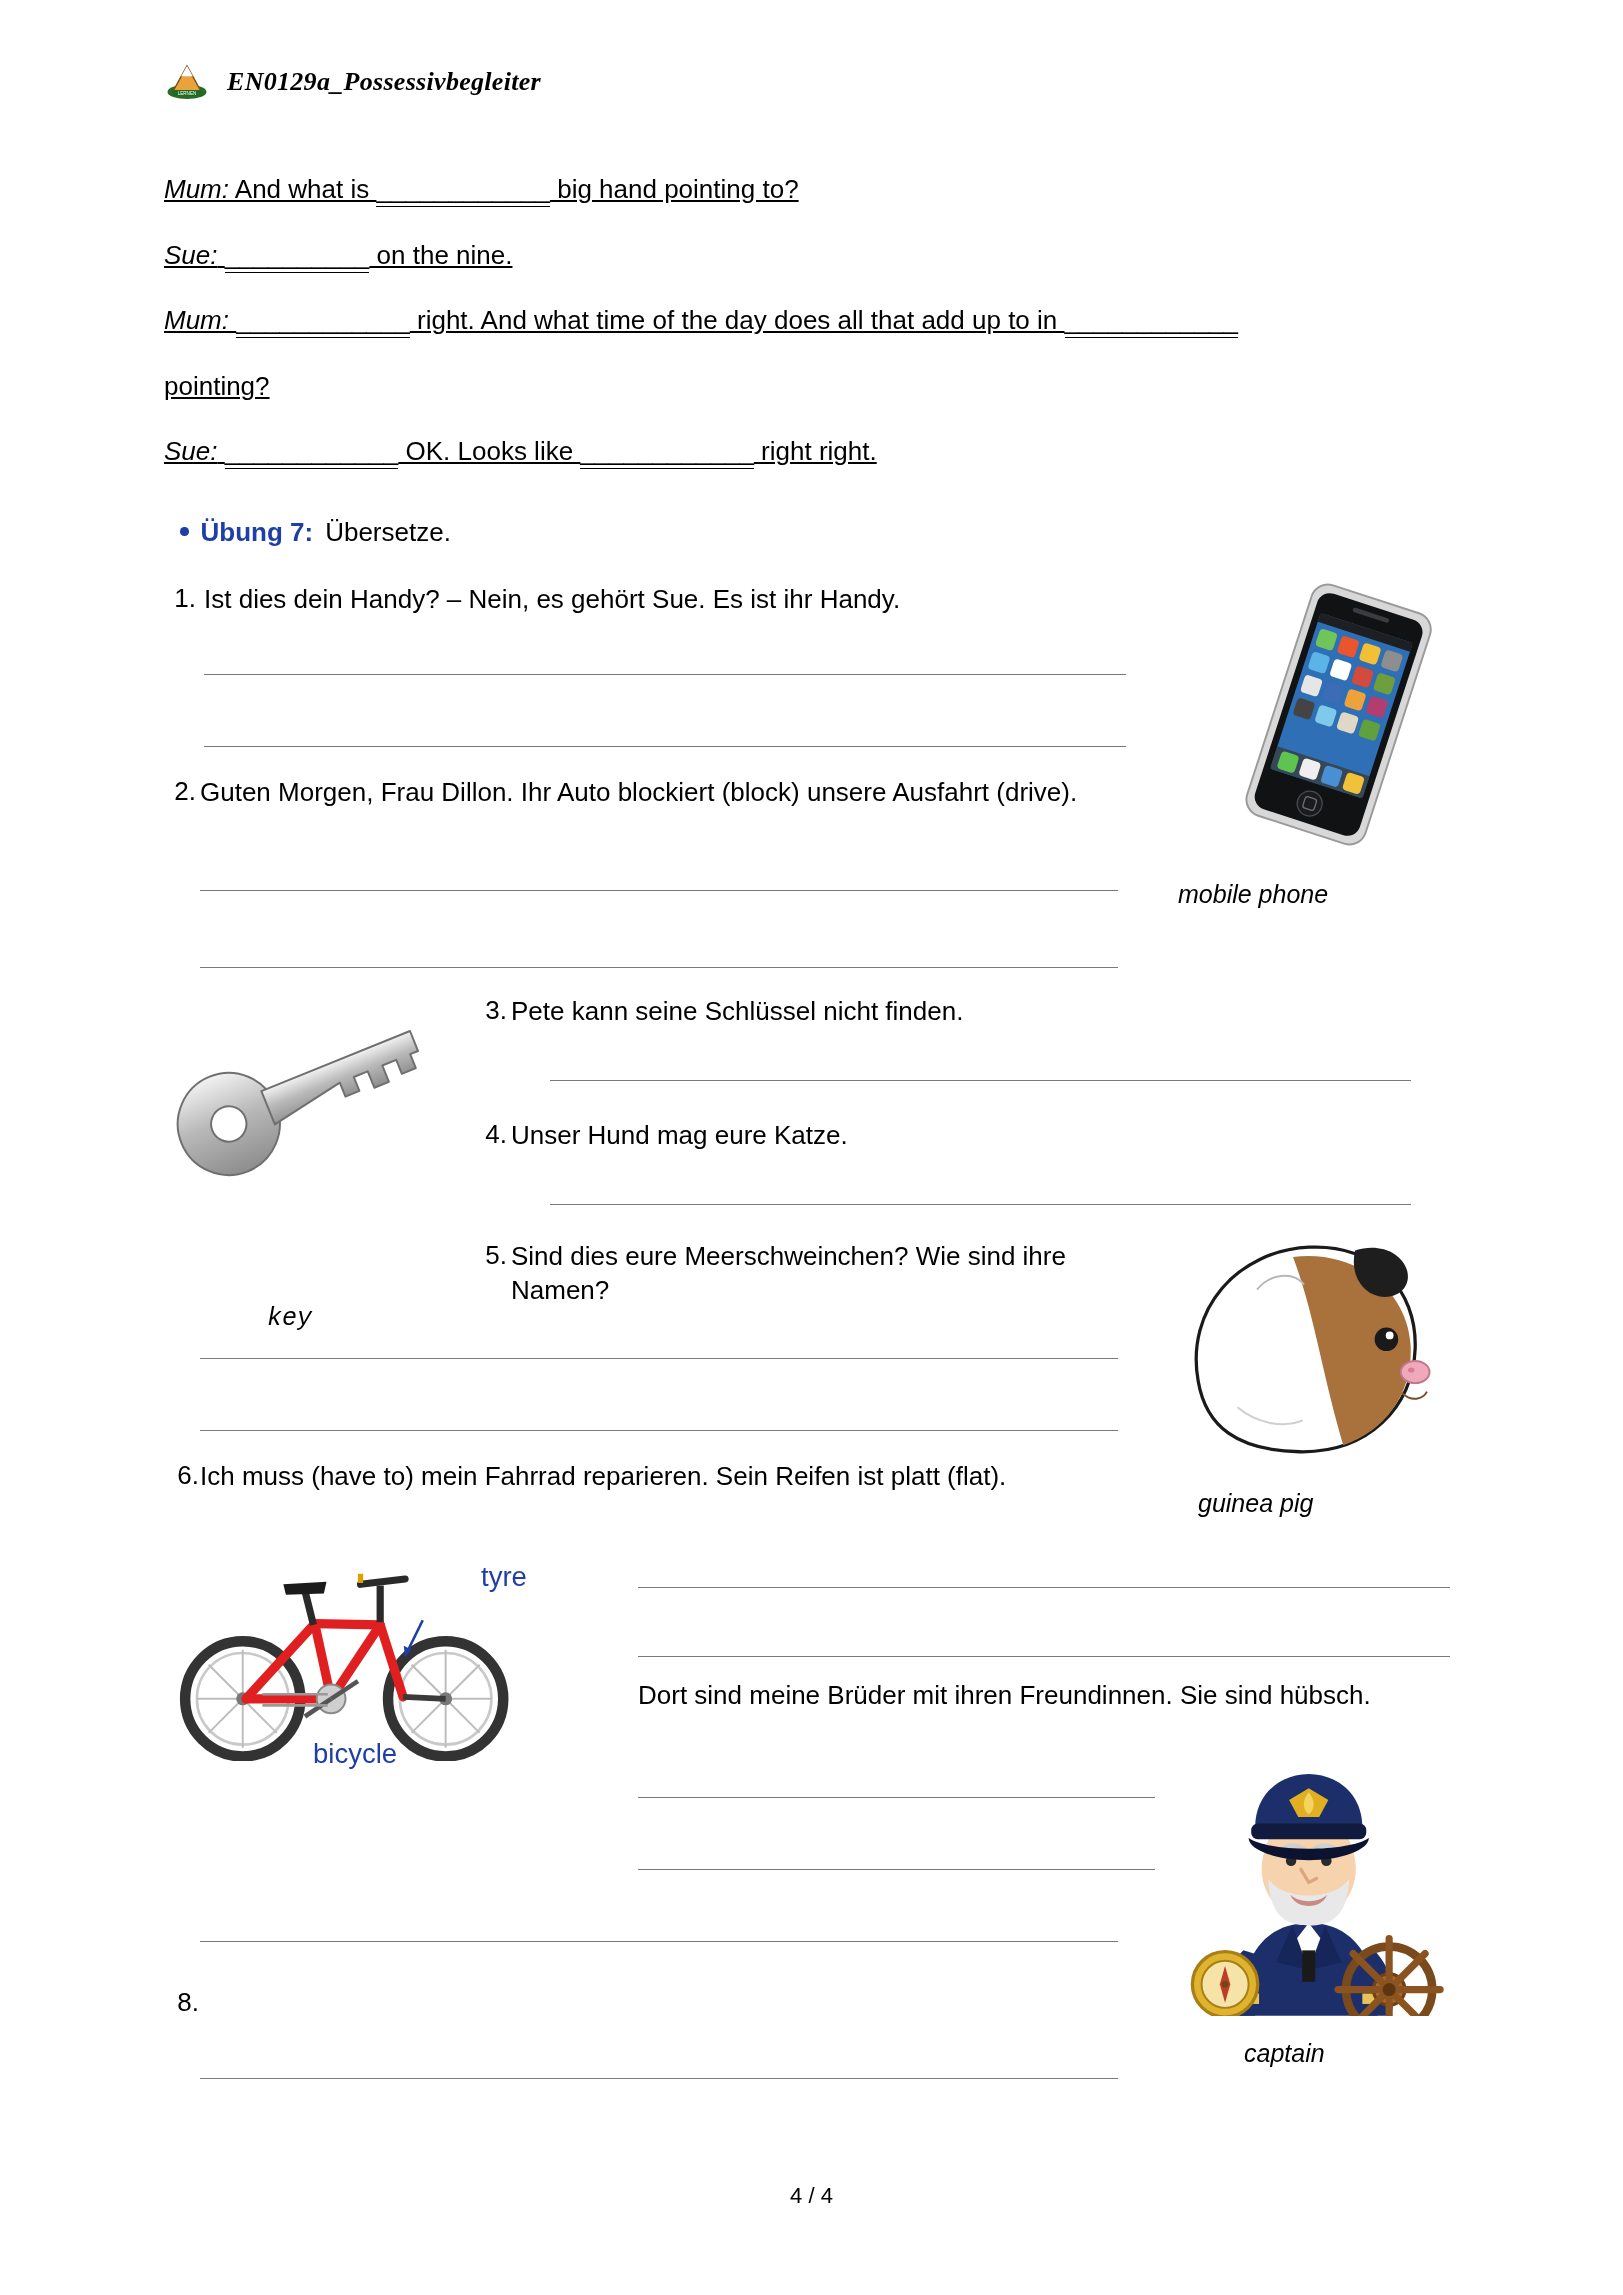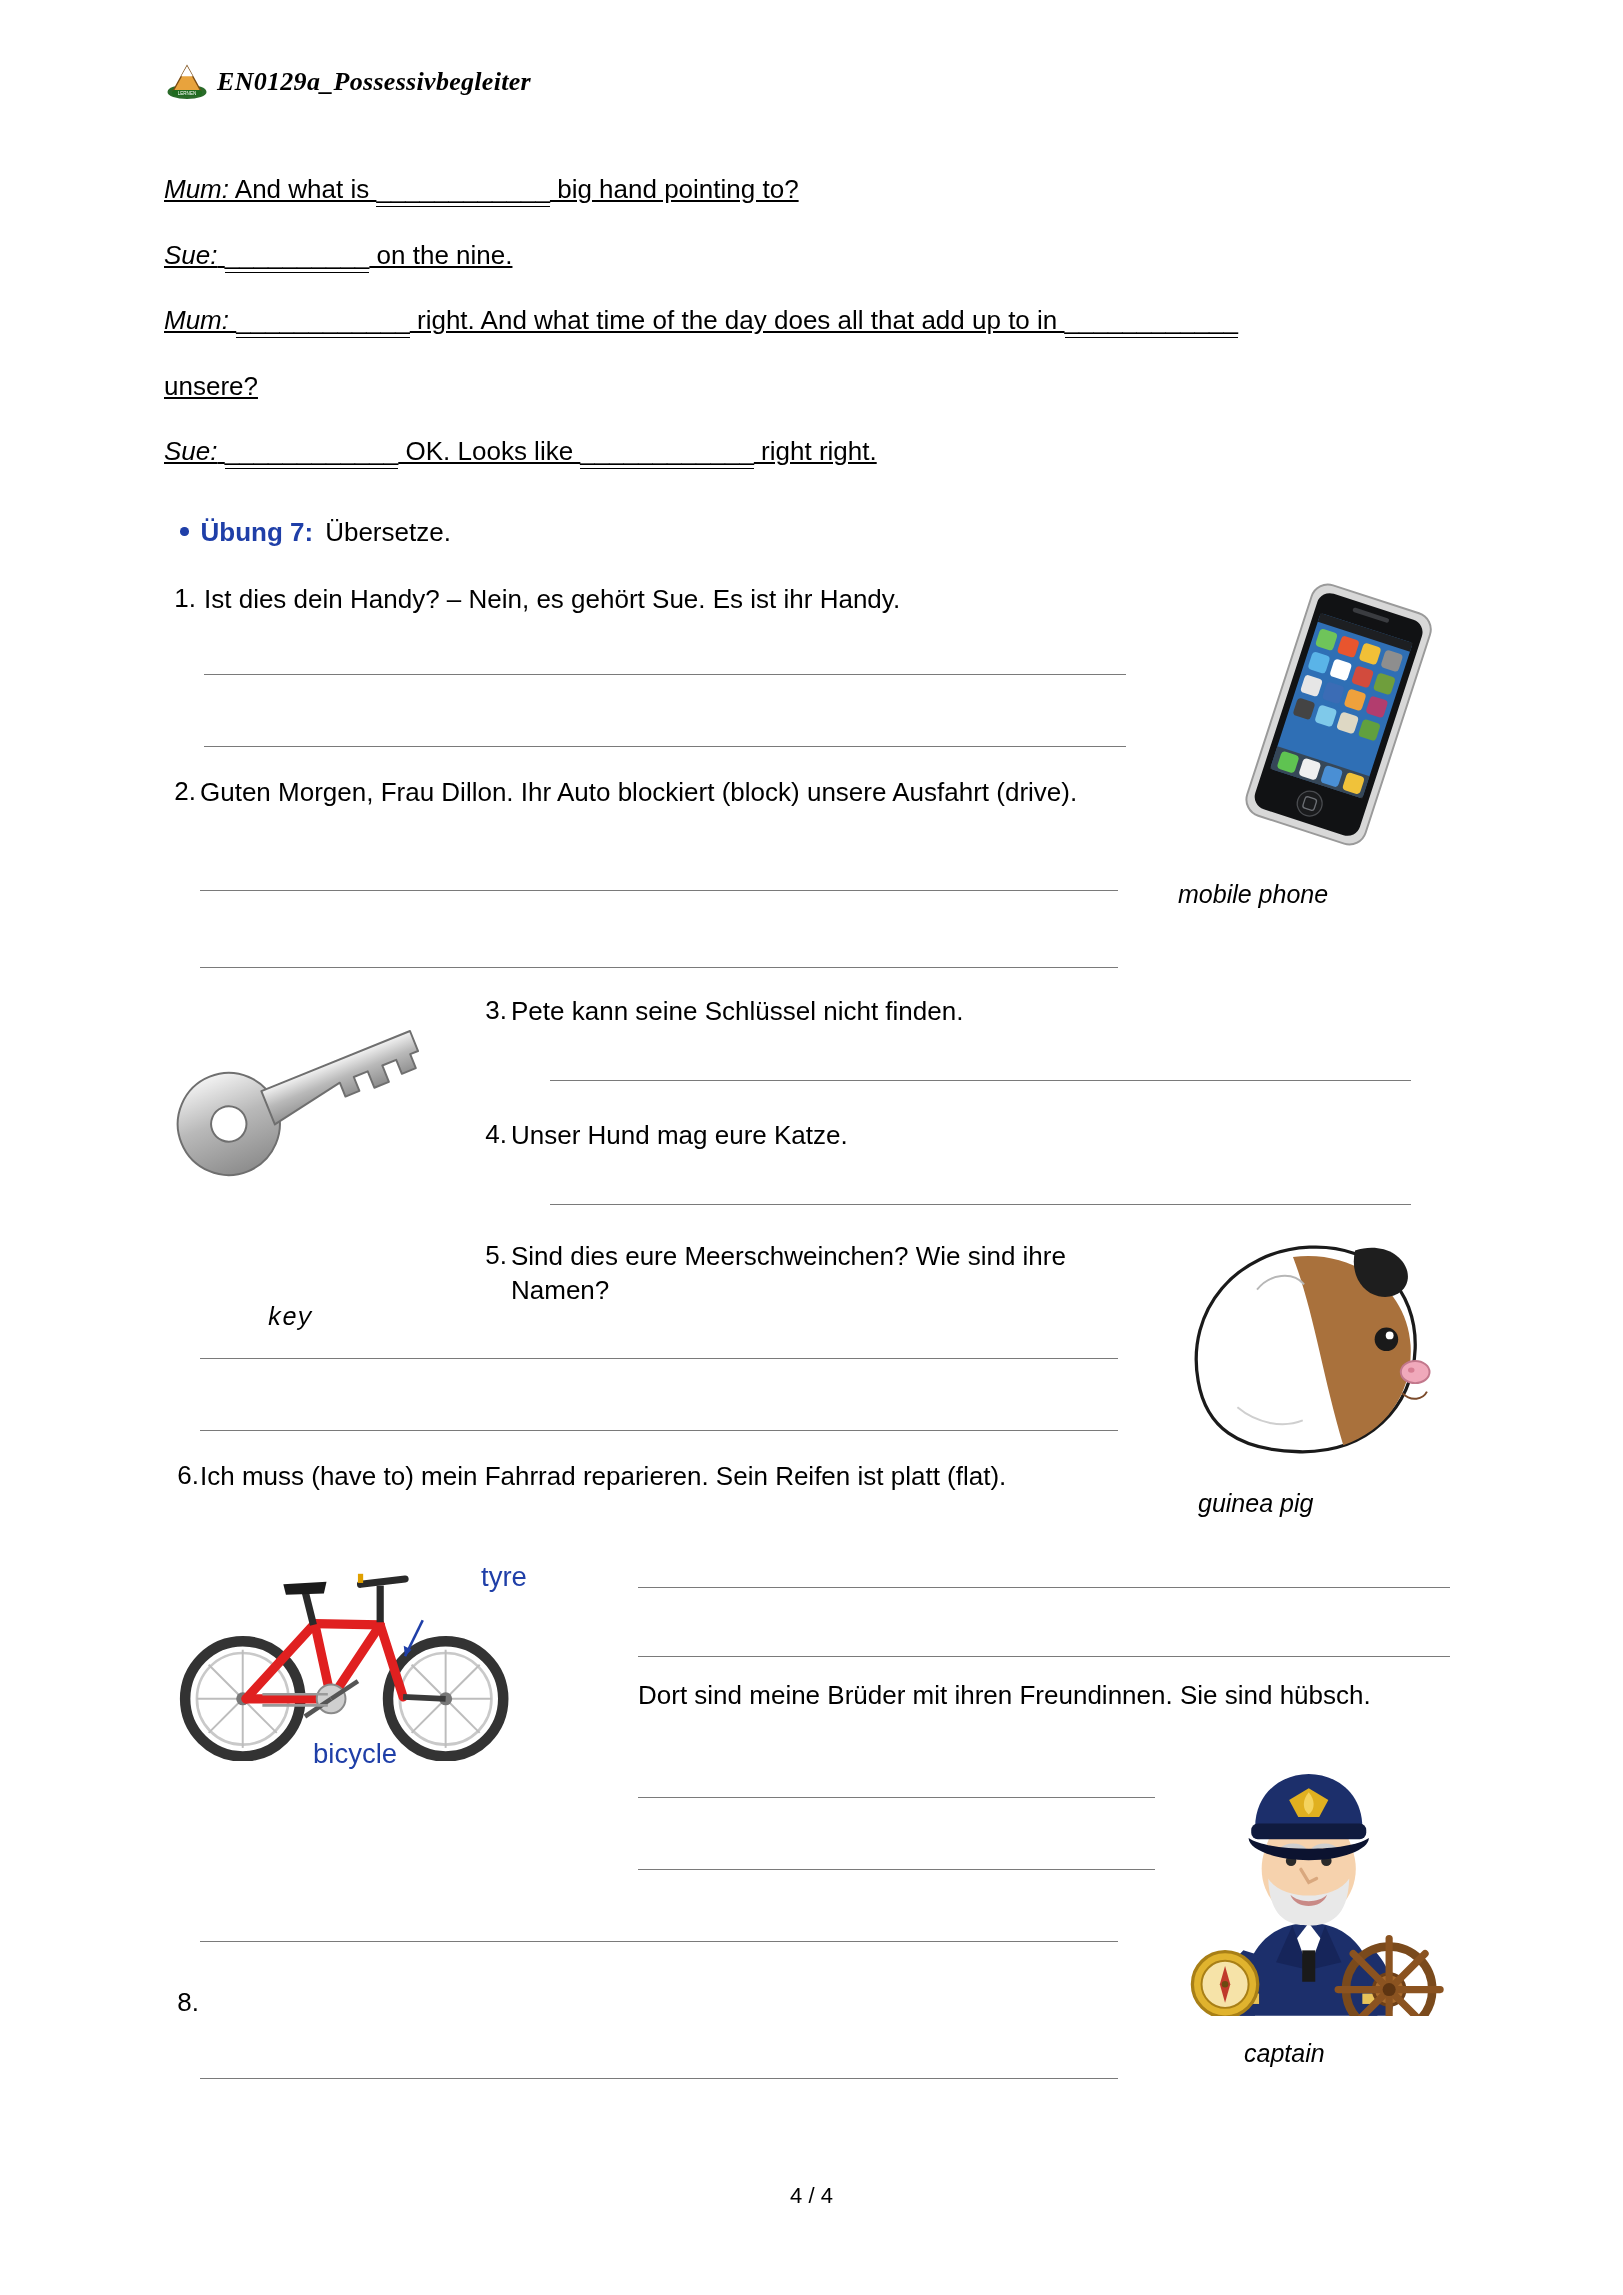--- a/index.html
+++ b/index.html
@@ -23,21 +23,21 @@
     padding: 0;
   }
 
   
   .header {
     position: absolute;
     left: 164px;
     top: 62px;
     display: flex;
     align-items: center;
-    gap: 7px;
+    gap: 17px;
   }
   .header-logo {
     width: 46px;
     height: 39px;
     position: relative;
   }
   .header-title {
     font-family: "Liberation Serif", serif;
     font-style: italic;
     font-weight: bold;
@@ -158,21 +158,21 @@
 
   <div class="dlg-line" style="left:164px; top:239px;">
     <span class="spk">Sue:</span><span> </span><span class="blank">__________</span><span> on the nine.</span>
   </div>
 
   <div class="dlg-line" style="left:164px; top:304px;">
     <span class="spk">Mum:</span><span> </span><span class="blank">____________</span><span> right. And what time of the day does all that add up to in </span><span class="blank">____________</span>
   </div>
 
   <div class="dlg-line" style="left:164px; top:370px;">
-    <span>unsere?</span>
+    <span>pointing?</span>
   </div>
 
   <div class="dlg-line" style="left:164px; top:435px;">
     <span class="spk">Sue:</span><span> </span><span class="blank">____________</span><span> OK. Looks like </span><span class="blank">____________</span><span> right right.</span>
   </div>
 
   <div class="ubung">
     <span class="bullet-dot"></span>
     <span class="ubung-label">Übung 7:</span>
     <span>Übersetze.</span>

